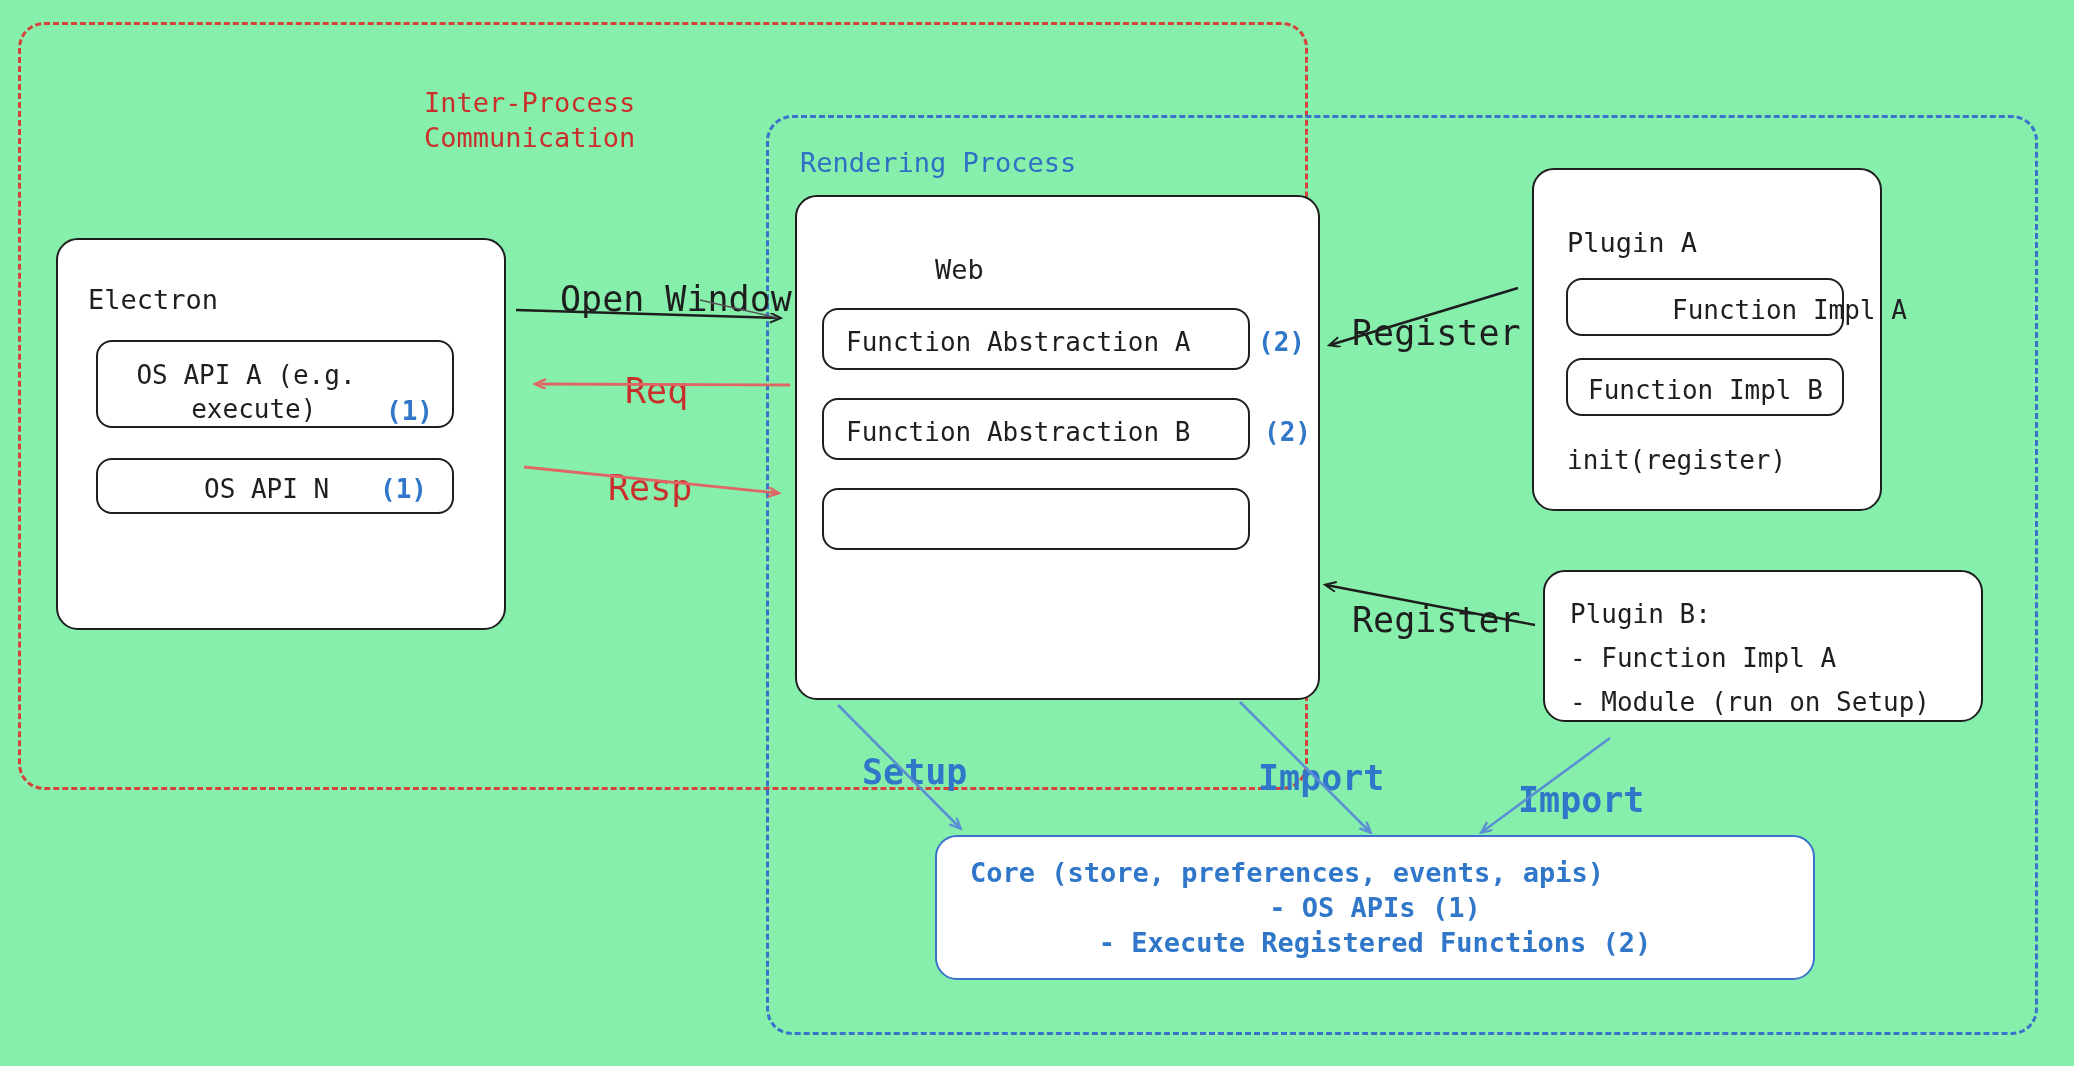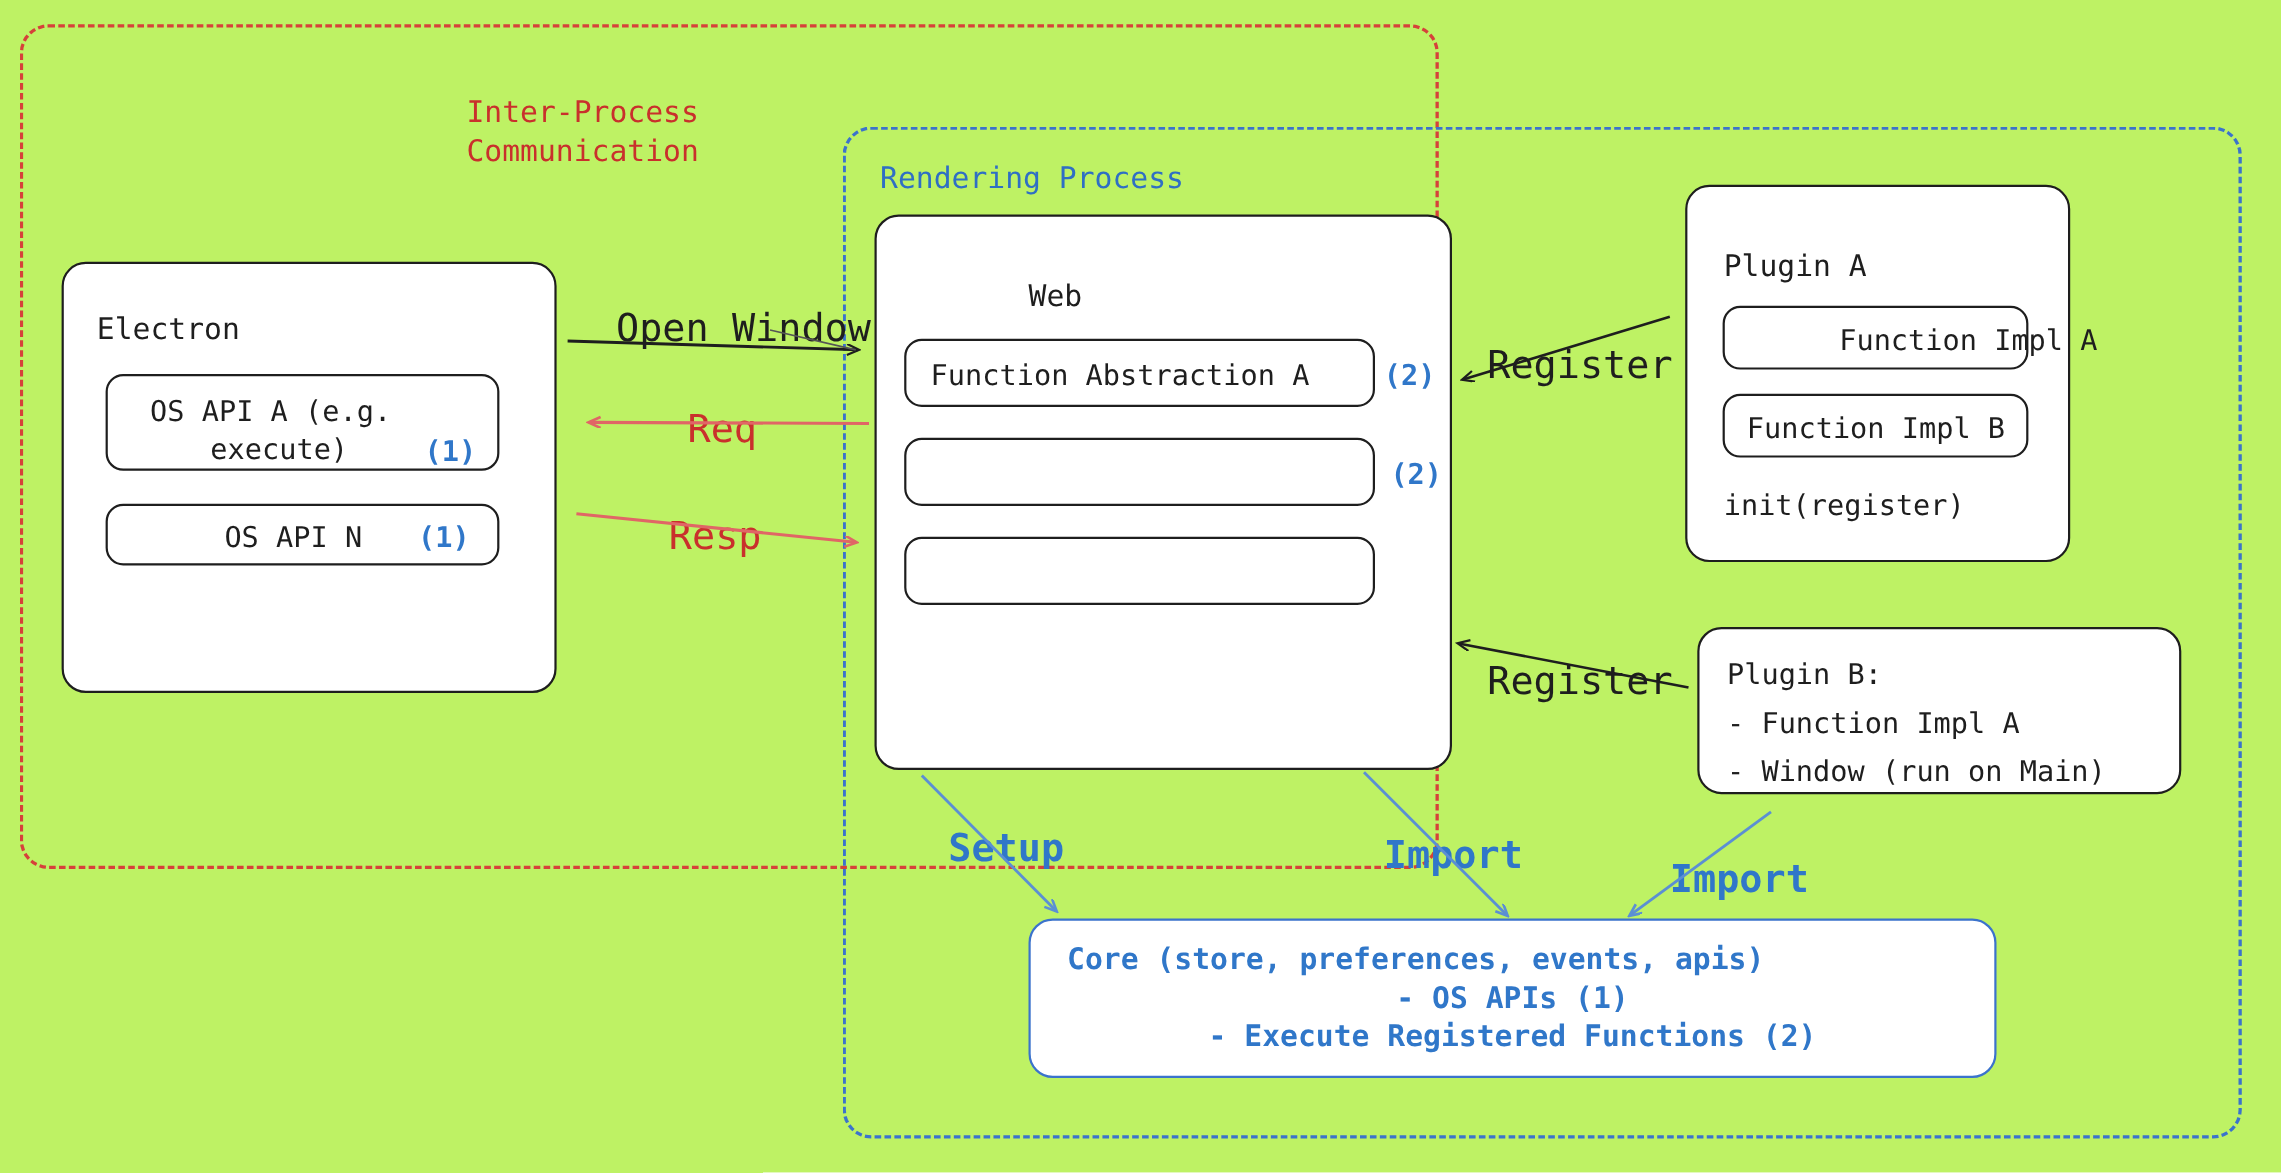--- a/index.html
+++ b/index.html
@@ -4,21 +4,21 @@
 <style>
   html, body {
     margin: 0;
     padding: 0;
     background: #ffffff;
   }
   #canvas {
     position: relative;
     width: 2074px;
     height: 1066px;
-    background: #bef264;
+    background: #86efac;
     font-family: "DejaVu Sans Mono", "Liberation Mono", monospace;
     overflow: hidden;
   }
   .abs { position: absolute; box-sizing: border-box; }
 
   
   .group-ipc {
     border: 3px dashed #d6413a;
     border-radius: 26px;
     background: transparent;
@@ -101,40 +101,41 @@
   <div class="t fs-body t-blue-strong" style="left:380px; top:472px;">(1)</div>
 
   <div class="abs box" style="left:795px; top:195px; width:525px; height:505px;"></div>
   <div class="t fs-title" style="left:935px; top:252px;">Web</div>
 
   <div class="abs box-inner" style="left:822px; top:308px; width:428px; height:62px;"></div>
   <div class="t fs-body" style="left:846px; top:325px;">Function Abstraction A</div>
   <div class="t fs-body t-blue-strong" style="left:1258px; top:325px;">(2)</div>
 
   <div class="abs box-inner" style="left:822px; top:398px; width:428px; height:62px;"></div>
+  <div class="t fs-body" style="left:846px; top:415px;">Function Abstraction B</div>
   <div class="t fs-body t-blue-strong" style="left:1264px; top:415px;">(2)</div>
 
   <div class="abs box-inner" style="left:822px; top:488px; width:428px; height:62px;"></div>
 
 
   <div class="abs box" style="left:1532px; top:168px; width:350px; height:343px;"></div>
   <div class="t fs-title" style="left:1567px; top:225px;">Plugin A</div>
 
   <div class="abs box-inner" style="left:1566px; top:278px; width:278px; height:58px;"></div>
   <div class="t fs-body" style="left:1672px; top:293px;">Function Impl A</div>
 
   <div class="abs box-inner" style="left:1566px; top:358px; width:278px; height:58px;"></div>
   <div class="t fs-body" style="left:1588px; top:373px;">Function Impl B</div>
 
   <div class="t fs-body" style="left:1567px; top:443px;">init(register)</div>
 
   <div class="abs box" style="left:1543px; top:570px; width:440px; height:152px;"></div>
   <div class="t fs-body" style="left:1570px; top:597px;">Plugin B:</div>
   <div class="t fs-body" style="left:1570px; top:641px;">- Function Impl A</div>
-  <div class="t fs-body" style="left:1570px; top:685px;">- Window (run on Main)</div>
+  <div class="t fs-body" style="left:1570px; top:685px;">- Module (run on Setup)</div>
 
   <div class="abs box-blue" style="left:935px; top:835px; width:880px; height:145px;"></div>
   <div class="t fs-core t-blue-strong center" style="left:935px; top:855px; width:704px;">Core (store, preferences, events, apis)</div>
   <div class="t fs-core t-blue-strong center" style="left:935px; top:890px; width:880px;">- OS APIs (1)</div>
   <div class="t fs-core t-blue-strong center" style="left:935px; top:925px; width:880px;">- Execute Registered Functions (2)</div>
 
   <div class="t fs-label" style="left:560px; top:276px;">Open Window</div>
   <div class="t fs-label t-red" style="left:625px; top:368px;">Req</div>
   <div class="t fs-label t-red" style="left:608px; top:465px;">Resp</div>
   <div class="t fs-label" style="left:1352px; top:310px;">Register</div>

